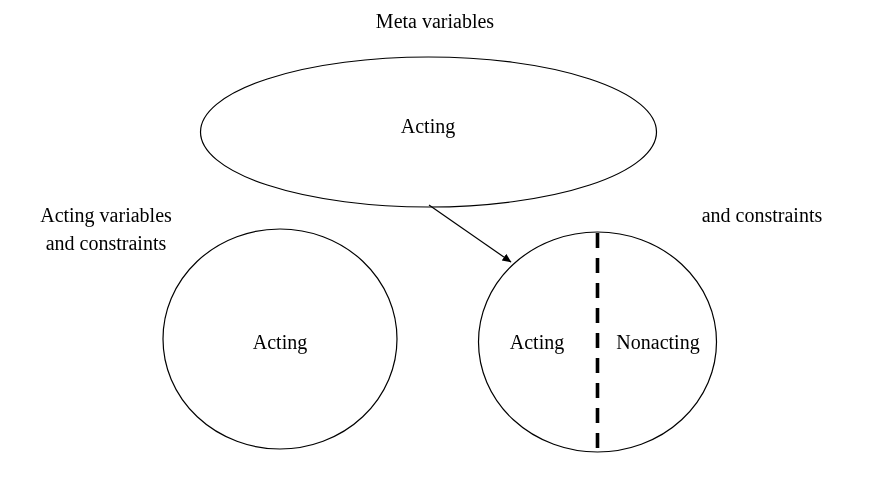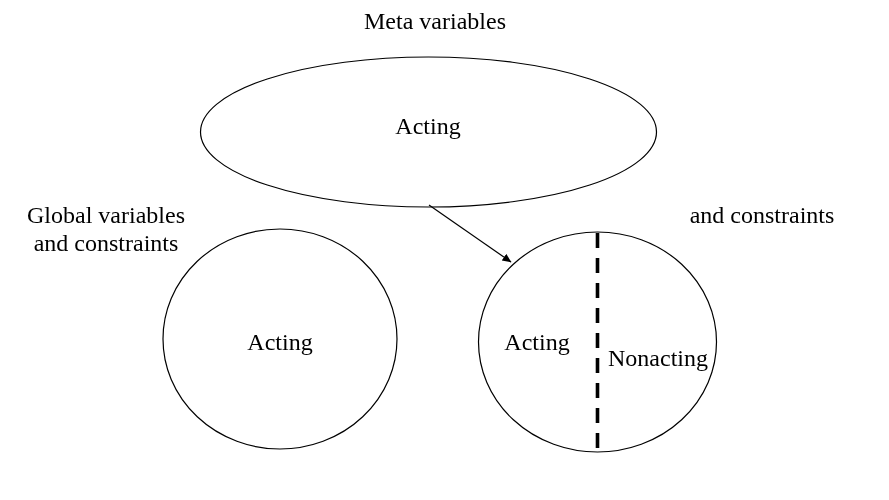--- a/index.html
+++ b/index.html
@@ -16,21 +16,21 @@
     color: #000000;
     overflow: hidden;
   }
   .canvas svg {
     position: absolute;
     left: 0;
     top: 0;
   }
   .label {
     position: absolute;
-    font-size: 24px;
+    font-size: 20px;
     line-height: 28px;
     white-space: nowrap;
     transform: translateX(-50%);
   }
   .caption {
     text-align: center;
   }
 </style>
 </head>
 <body>
@@ -53,27 +53,27 @@
     <line x1="597.5" y1="233" x2="597.5" y2="451" stroke-width="3.6" stroke-dasharray="15 10" stroke="#000000"></line>
 
     <line x1="429" y1="205" x2="511" y2="262" stroke-width="1.2" marker-end="url(#arrowhead)" stroke="#000000"></line>
   </svg>
 
   <div class="label" style="left:435px; top:7px;">Meta variables</div>
 
   <div class="label" style="left:428px; top:112px;">Acting</div>
 
   <div class="label caption" style="left:106px; top:201px;">
-    <div>Global variables</div>
+    <div>Acting variables</div>
     <div>and constraints</div>
   </div>
 
   <div class="label caption" style="left:762px; top:201px;">
     <div>and constraints</div>
   </div>
 
   <div class="label" style="left:280px; top:328px;">Acting</div>
 
   <div class="label" style="left:537px; top:328px;">Acting</div>
 
-  <div class="label" style="left:658px; top:328px;margin-top:16px;">Nonacting</div>
+  <div class="label" style="left:658px; top:328px;">Nonacting</div>
 
 </div>
 
 </body></html>

